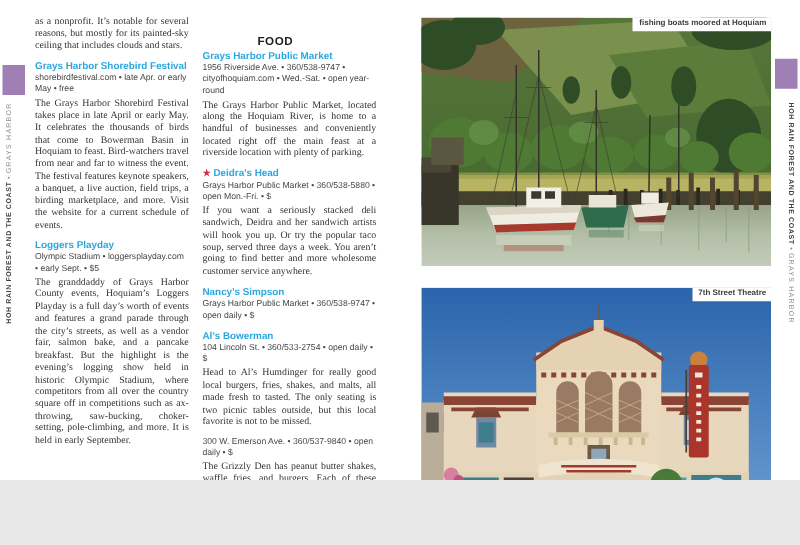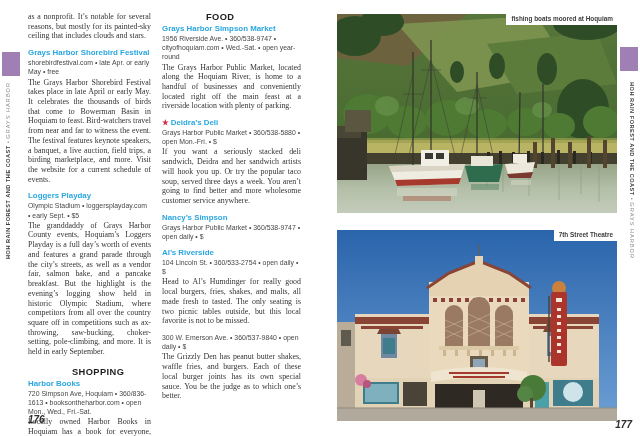--- a/index.html
+++ b/index.html
@@ -1,37 +1,37 @@
 <!DOCTYPE html>
 <html><head>
 <meta charset="utf-8">
 <style>
   html,body{margin:0;padding:0;background:#e8e8e8;}
-  .spread{position:relative;width:640px;height:436px;background:#ffffff;overflow:hidden;
+  .spread{position:relative;width:640px;height:384px;background:#ffffff;overflow:hidden;
           font-family:"Liberation Sans",sans-serif;}
   
   .tab-square{position:absolute;width:18px;height:24px;background:#a07fb5;}
   .tab-square.left{left:2px;top:52px;}
   .tab-square.right{right:2px;top:47px;}
   .edge-tab{position:absolute;top:82px;height:230px;display:flex;align-items:flex-start;}
   .edge-tab .vtext{writing-mode:vertical-rl;font-size:5.6px;letter-spacing:.5px;
                    color:#3f3f3f;font-weight:bold;white-space:nowrap;}
   .edge-tab.left{left:5px;}
   .edge-tab.left .vtext{transform:rotate(180deg);}
   .edge-tab.right{right:5px;}
   .edge-tab .sec{font-weight:normal;color:#8f8f8f;letter-spacing:1px;}
   .edge-tab .sep{color:#8f8f8f;font-weight:normal;}
   
   .col{position:absolute;top:12px;}
   .col1{left:28px;width:123px;}
   .col2{left:162px;width:139px;}
   .body-text{font-family:"Liberation Serif",serif;font-size:7.9px;line-height:1.23;
              color:#333;text-align:justify;margin:0;}
   .section-header{font-size:9.3px;font-weight:bold;color:#1d1d1d;letter-spacing:.4px;
-                  margin:0 0 2px 0;padding-left:44px;}
+                  margin:16px 0 2px 0;padding-left:44px;}
   .listing{margin:0 0 7px 0;}
   .listing-name{font-size:7.9px;font-weight:bold;color:#2ba7df;margin:0 0 1px 0;}
   .listing-details{font-size:6.9px;color:#474747;line-height:1.33;margin:0 0 1px 0;}
   .star{color:#d02e4c;font-size:7.5px;margin-right:2px;}
   .spacer-intro{height:7px;}
   .pre-shopping{height:3px;}
   
   .photo{position:absolute;left:337px;width:280px;overflow:hidden;}
   .photo svg{display:block;width:100%;height:100%;}
   .photo1{top:14px;height:199px;}
@@ -81,38 +81,38 @@
       <div class="listing-name">Harbor Books</div>
       <div class="listing-details">720 Simpson Ave, Hoquiam • 360/836-1613 • booksontheharbor.com • open Mon., Wed., Fri.-Sat.</div>
       <p class="body-text">Locally owned Harbor Books in Hoquiam has a book for everyone, especially those who like local literature. The shop hosts signing events and is home to a monthly writers group.</p>
     </div>
   </div>
 
   <div class="col col2">
     <div class="section-header">FOOD</div>
 
     <div class="listing">
-      <div class="listing-name">Grays Harbor Simpson Market</div>
+      <div class="listing-name">Grays Harbor Public Market</div>
       <div class="listing-details">1956 Riverside Ave. • 360/538-9747 • cityofhoquiam.com • Wed.-Sat. • open year-round</div>
       <p class="body-text">The Grays Harbor Public Market, located along the Hoquiam River, is home to a handful of businesses and conveniently located right off the main feast at a riverside location with plenty of parking.</p>
     </div>
 
     <div class="listing">
-      <div class="listing-name"><span class="star">★</span><span>Deidra’s Deli</span></div>
+      <div class="listing-name"><span class="star">★</span><span>Deidra’s Head</span></div>
       <div class="listing-details">Grays Harbor Public Market • 360/538-5880 • open Mon.-Fri. • $</div>
       <p class="body-text">If you want a seriously stacked deli sandwich, Deidra and her sandwich artists will hook you up. Or try the popular taco soup, served three days a week. You aren’t going to find better and more wholesome customer service anywhere.</p>
     </div>
 
     <div class="listing">
       <div class="listing-name">Nancy’s Simpson</div>
       <div class="listing-details">Grays Harbor Public Market • 360/538-9747 • open daily • $</div>
     </div>
 
     <div class="listing">
-      <div class="listing-name">Al’s Riverside</div>
+      <div class="listing-name">Al’s Bowerman</div>
       <div class="listing-details">104 Lincoln St. • 360/533-2754 • open daily • $</div>
       <p class="body-text">Head to Al’s Humdinger for really good local burgers, fries, shakes, and malts, all made fresh to tasted. The only seating is two picnic tables outside, but this local favorite is not to be missed.</p>
     </div>
 
     <div class="listing">
       <div class="listing-details">300 W. Emerson Ave. • 360/537-9840 • open daily • $</div>
       <p class="body-text">The Grizzly Den has peanut butter shakes, waffle fries, and burgers. Each of these local burger joints has its own special sauce. You be the judge as to which one’s better.</p>
     </div>
   </div>
 

